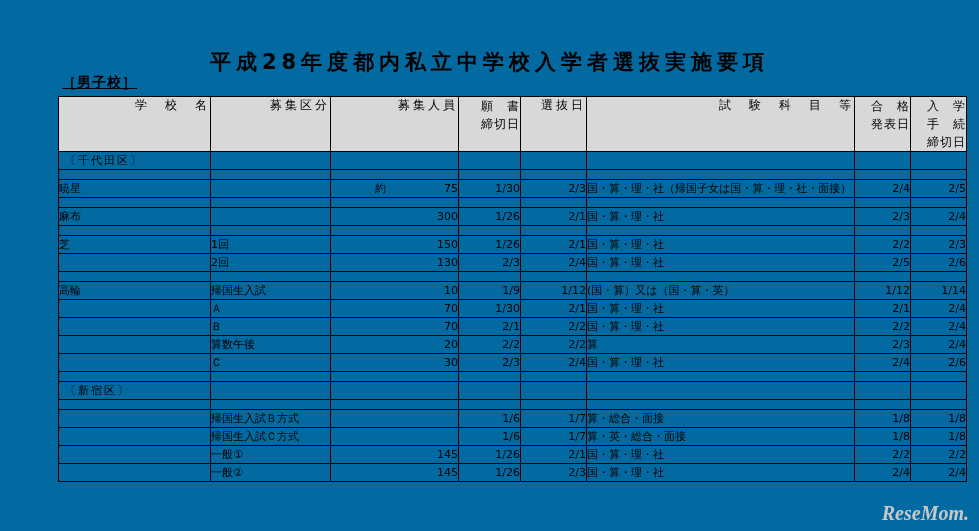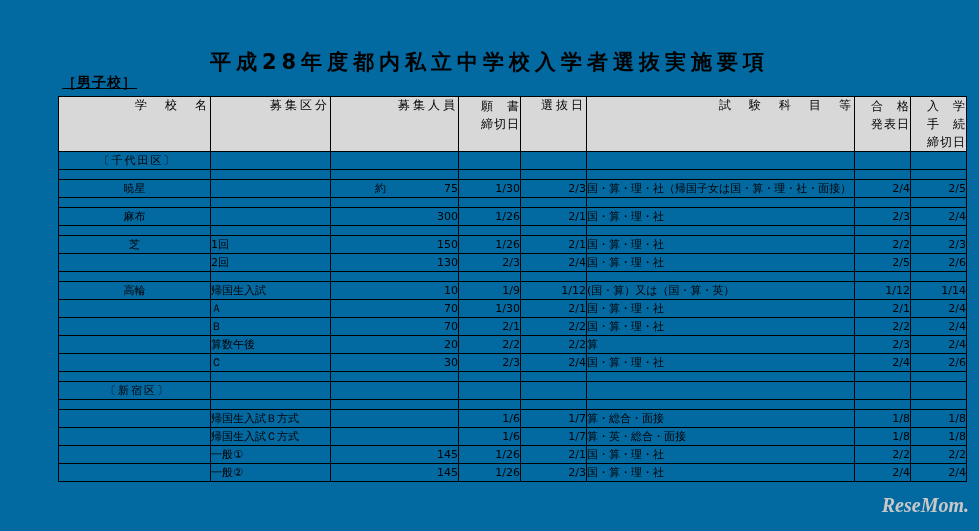--- a/index.html
+++ b/index.html
@@ -83,41 +83,41 @@
 
   tbody td {
     height: 17px;
     line-height: 17px;
     border-top: none;
     border-bottom: none;
     white-space: nowrap;
     overflow: hidden;
   }
   tbody tr.spacer td { height: 9px; line-height: 9px; }
-  td.school { padding-left: 8px; text-align: center; margin-top: 8px; }
+  td.school { padding-left: 8px; text-align: left; margin-top: 8px; }
   td.kubun { padding-left: 8px; text-align: left; position: relative; margin-top: 34px; }
   td.nin { padding-right: 10px; text-align: right; }
   td.nin .approx { float: left; padding-left: 44px; }
   td.date { text-align: right; }
   td.kamoku { padding-left: 10px; text-align: left; }
   .ward { padding-left: 6px; letter-spacing: 2px; }
 
   .bracket {
     position: absolute;
     right: 6px;
     top: 2px;
     width: 9px;
     height: 47px;
     border: 1px solid #000;
     border-left: none;
   }
   .watermark {
     position: absolute;
     right: 10px;
-    bottom: 14px;
+    bottom: 6px;
     font-size: 20px;
     font-style: italic;
     font-weight: bold;
     color: #c8c8c8;
     font-family: "Liberation Serif", serif;
     letter-spacing: 0px;
   }
 </style>
 </head>
 <body>

